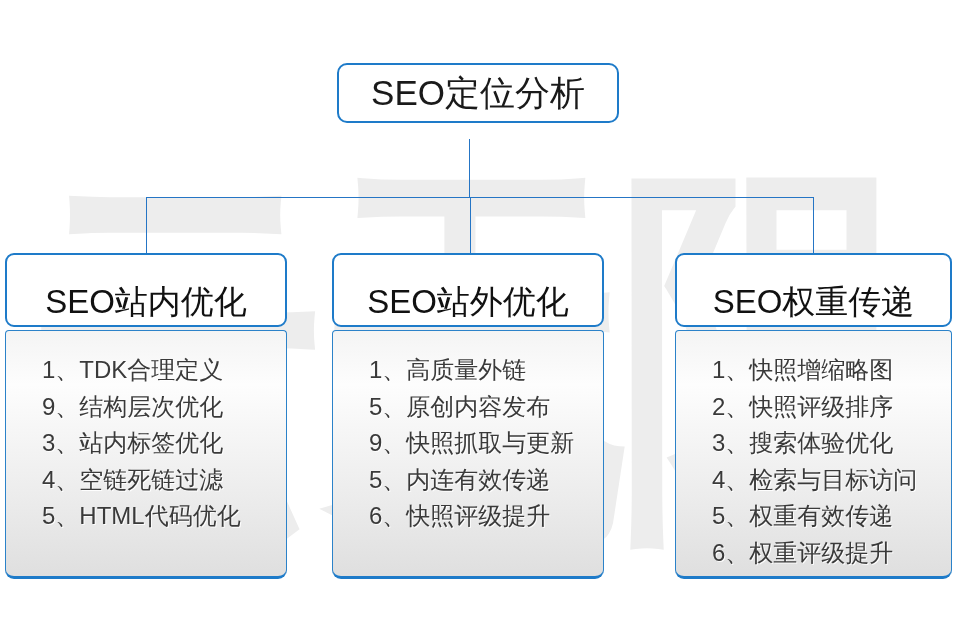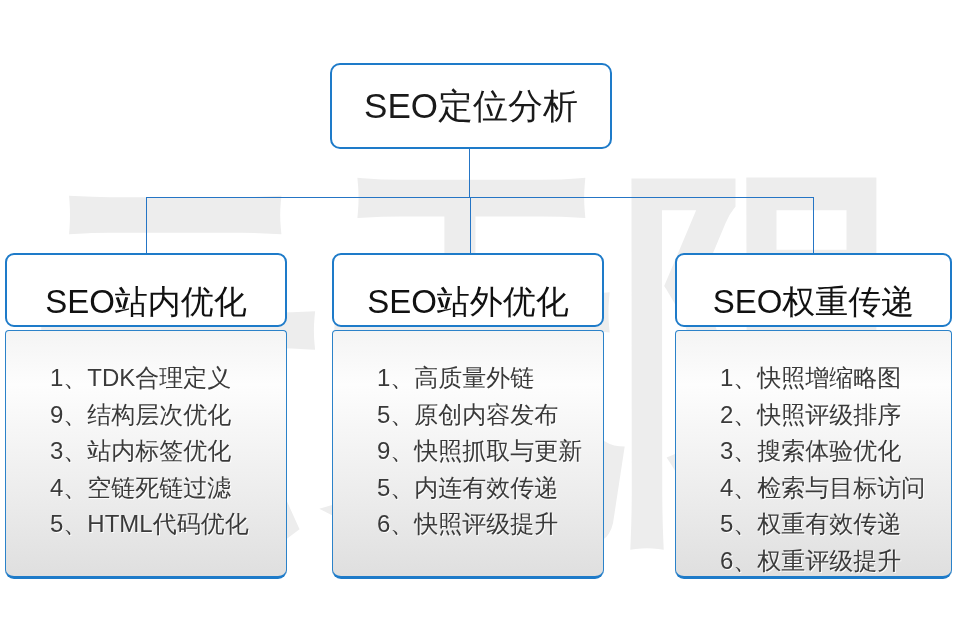--- a/index.html
+++ b/index.html
@@ -55,22 +55,22 @@
     background: #ffffff;
     border: 2px solid #1e7bc9;
     border-radius: 10px;
     display: flex;
     align-items: center;
     justify-content: center;
     color: #1a1a1a;
     z-index: 2;
   }
   .root-node {
-    left: 330px; top: 63px;
-    width: 282px; height: 86px;
+    left: 337px; top: 63px;
+    width: 282px; height: 60px;
     font-size: 35px;
   }
   .branch-header {
     position: absolute;
     top: 0; left: 0; right: 0;
     height: 74px;
     box-sizing: border-box;
     background: #ffffff;
     border: 2px solid #1e7bc9;
     border-radius: 9px;
@@ -98,21 +98,21 @@
     height: 249px;
     box-sizing: border-box;
     border: 1px solid #2b82c9;
     border-bottom: 3px solid #1e7bc9;
     border-radius: 4px 4px 9px 9px;
     background: linear-gradient(180deg, #f4f4f4 0%, #fdfdfd 22%, #ececec 68%, #dfdfdf 100%);
     padding: 13px 10px 0 28px;
   }
   .panel ul {
     list-style: none;
-    margin: 16px;
+    margin: 8px;
     padding: 0;
   }
   .panel li {
     font-size: 24px;
     line-height: 36.5px;
     color: #3a3a3a;
     text-shadow: 1px 1px 0 rgba(255,255,255,0.9);
     white-space: nowrap;
   }
 </style>

